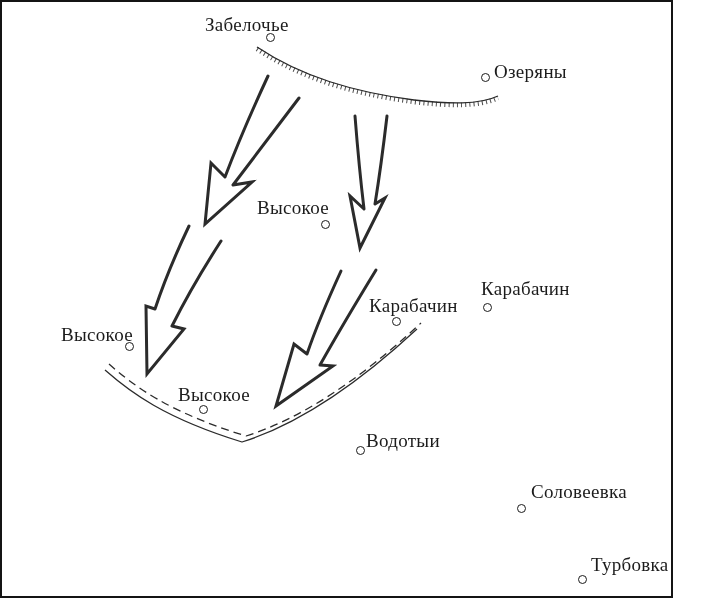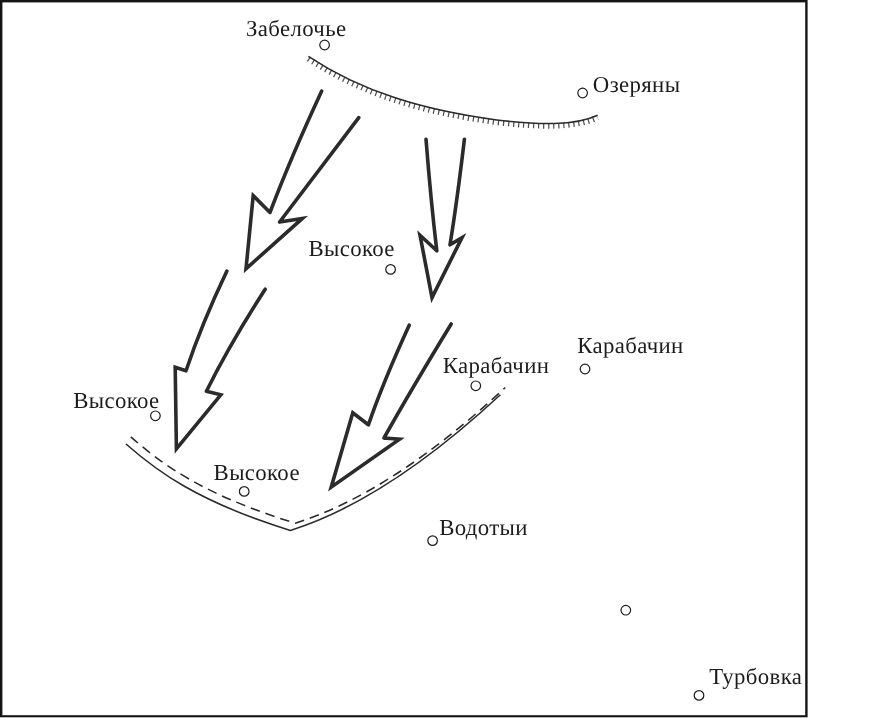--- a/index.html
+++ b/index.html
@@ -73,15 +73,16 @@
   <span class="town-dot" style="left:576px;top:573px"></span>
 
   <span class="town-label" style="left:203px;top:13px">Забелочье</span>
   <span class="town-label" style="left:492px;top:60px">Озеряны</span>
   <span class="town-label" style="left:255px;top:196px">Высокое</span>
   <span class="town-label" style="left:367px;top:294px">Карабачин</span>
   <span class="town-label" style="left:479px;top:277px">Карабачин</span>
   <span class="town-label" style="left:59px;top:323px">Высокое</span>
   <span class="town-label" style="left:176px;top:383px">Высокое</span>
   <span class="town-label" style="left:364px;top:429px">Водотыи</span>
+  <span class="town-label" style="left:529px;top:480px">Соловеевка</span>
   <span class="town-label" style="left:589px;top:553px">Турбовка</span>
 
 </div>
 
 </body></html>

